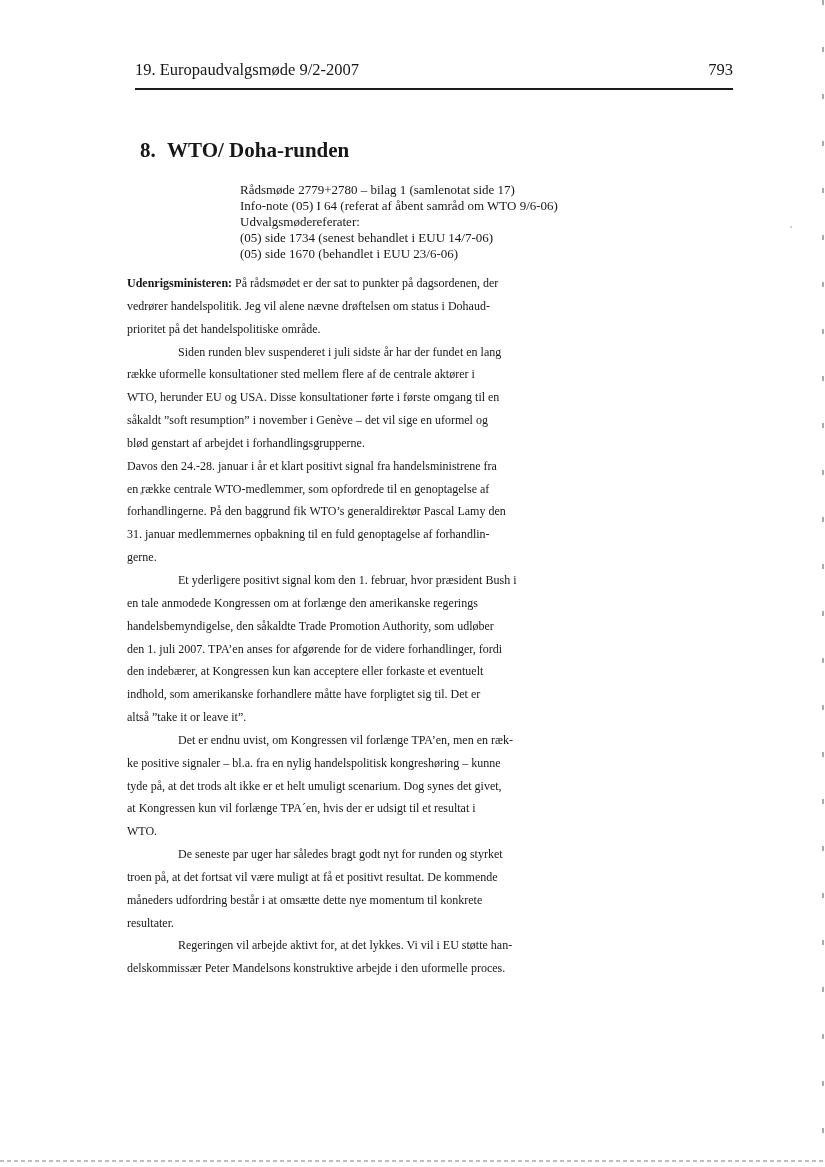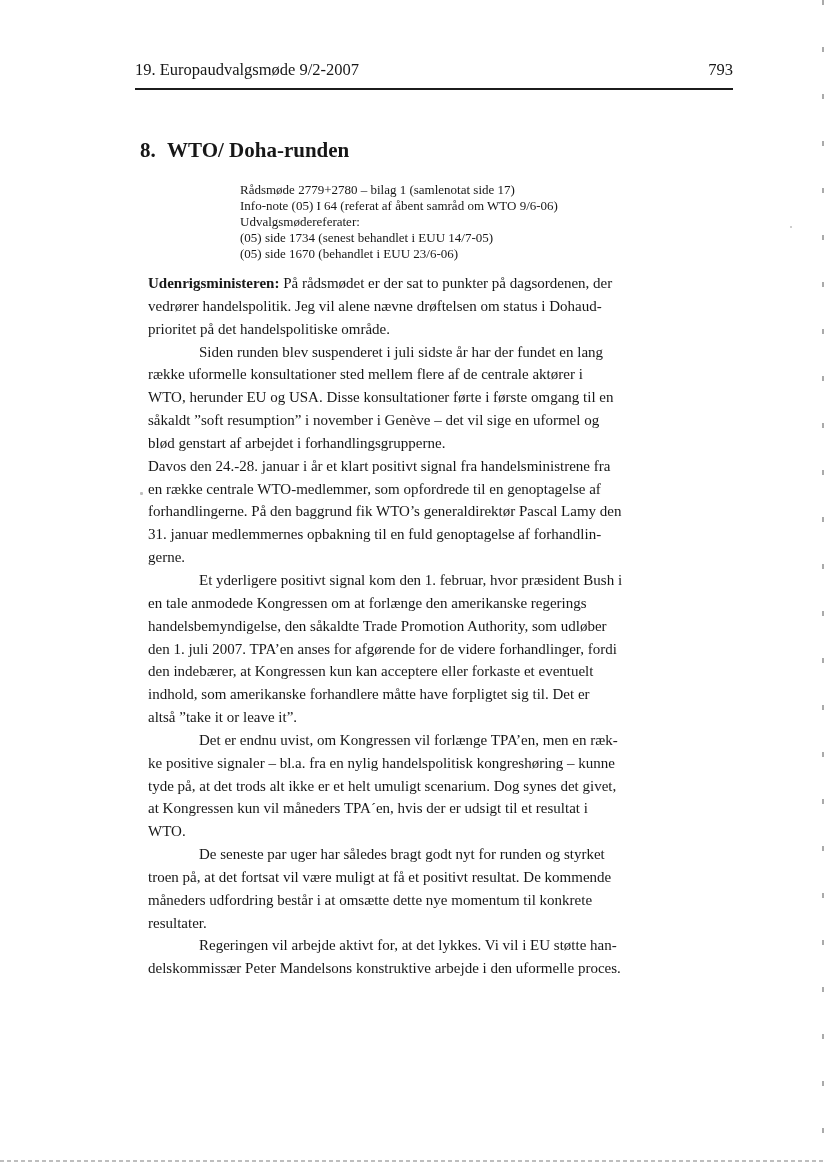--- a/index.html
+++ b/index.html
@@ -63,23 +63,23 @@
     font-size: 13px;
     line-height: 16.1px;
     white-space: nowrap;
     margin-left: 20px;
   }
 
   
   .body-text {
     position: absolute;
     top: 272px;
-    left: 148px;
+    left: 127px;
     width: 598px;
-    font-size: 15px;
+    font-size: 12px;
     line-height: 22.85px;
   }
   .paragraph { margin: 0; }
   .line {
     white-space: nowrap;
   }
   .line.indent {
     padding-left: 51px;
   }
   .line strong { font-weight: bold; }
@@ -134,21 +134,21 @@
 
   <div class="section-heading">
     <span class="section-number">8.</span>
     <span>WTO/ Doha-runden</span>
   </div>
 
   <div class="reference-list">
       <div class="ref-line">Rådsmøde 2779+2780 – bilag 1 (samlenotat side 17)</div>
       <div class="ref-line">Info-note (05) I 64 (referat af åbent samråd om WTO 9/6-06)</div>
       <div class="ref-line">Udvalgsmødereferater:</div>
-      <div class="ref-line">(05) side 1734 (senest behandlet i EUU 14/7-05)</div>
+      <div class="ref-line">(05) side 1734 (senest behandlet i EUU 14/7-06)</div>
       <div class="ref-line">(05) side 1670 (behandlet i EUU 23/6-06)</div>
     </div>
 
   <div class="body-text">
       <div class="paragraph">
         <div class="line"><strong>Udenrigsministeren:</strong> På rådsmødet er der sat to punkter på dagsordenen, der</div>
         <div class="line">vedrører handelspolitik. Jeg vil alene nævne drøftelsen om status i Dohaud-</div>
         <div class="line">prioritet på det handelspolitiske område.</div>
       </div>
       <div class="paragraph">
@@ -171,21 +171,21 @@
         <div class="line">handelsbemyndigelse, den såkaldte Trade Promotion Authority, som udløber</div>
         <div class="line">den 1. juli 2007. TPA’en anses for afgørende for de videre forhandlinger, fordi</div>
         <div class="line">den indebærer, at Kongressen kun kan acceptere eller forkaste et eventuelt</div>
         <div class="line">indhold, som amerikanske forhandlere måtte have forpligtet sig til. Det er</div>
         <div class="line">altså ”take it or leave it”.</div>
       </div>
       <div class="paragraph">
         <div class="line indent">Det er endnu uvist, om Kongressen vil forlænge TPA’en, men en ræk-</div>
         <div class="line">ke positive signaler – bl.a. fra en nylig handelspolitisk kongreshøring – kunne</div>
         <div class="line">tyde på, at det trods alt ikke er et helt umuligt scenarium. Dog synes det givet,</div>
-        <div class="line">at Kongressen kun vil måneders TPA´en, hvis der er udsigt til et resultat i</div>
+        <div class="line">at Kongressen kun vil forlænge TPA´en, hvis der er udsigt til et resultat i</div>
         <div class="line">WTO.</div>
       </div>
       <div class="paragraph">
         <div class="line indent">De seneste par uger har således bragt godt nyt for runden og styrket</div>
         <div class="line">troen på, at det fortsat vil være muligt at få et positivt resultat. De kommende</div>
         <div class="line">måneders udfordring består i at omsætte dette nye momentum til konkrete</div>
         <div class="line">resultater.</div>
       </div>
       <div class="paragraph">
         <div class="line indent">Regeringen vil arbejde aktivt for, at det lykkes. Vi vil i EU støtte han-</div>

